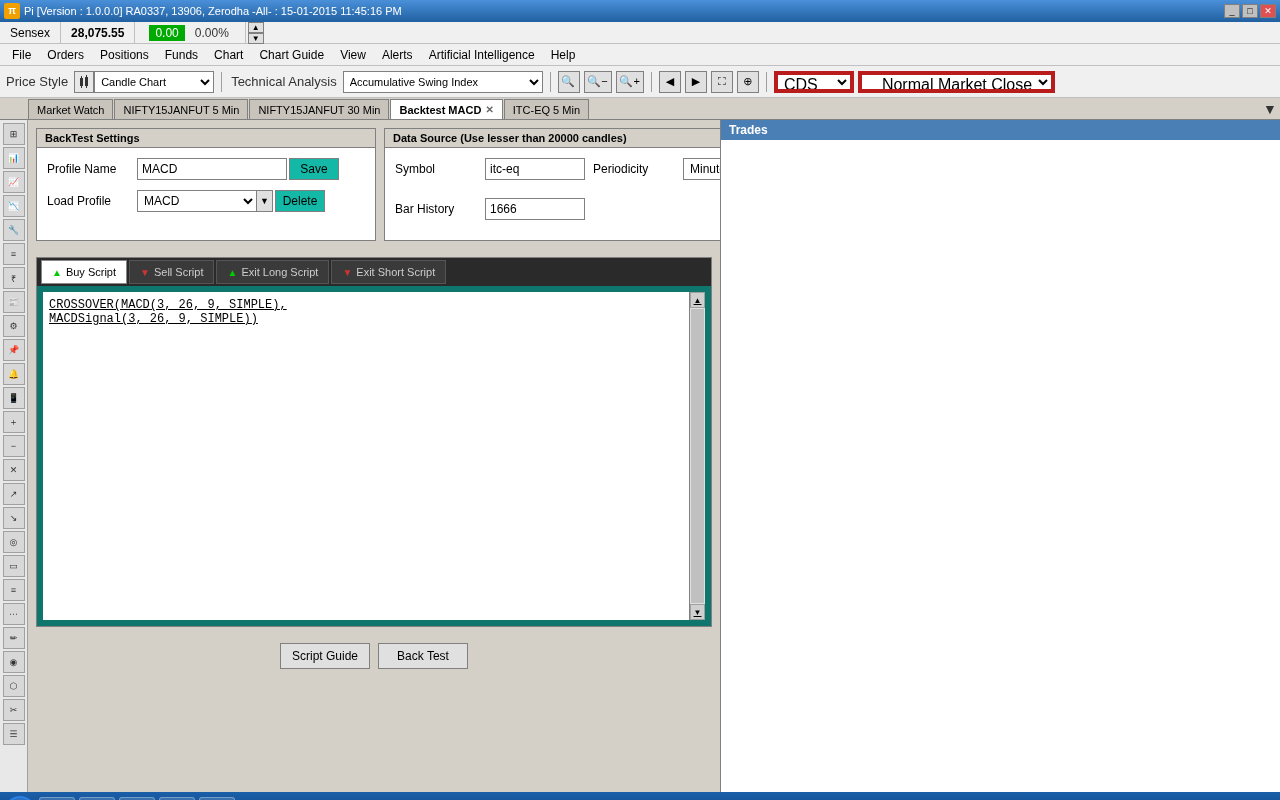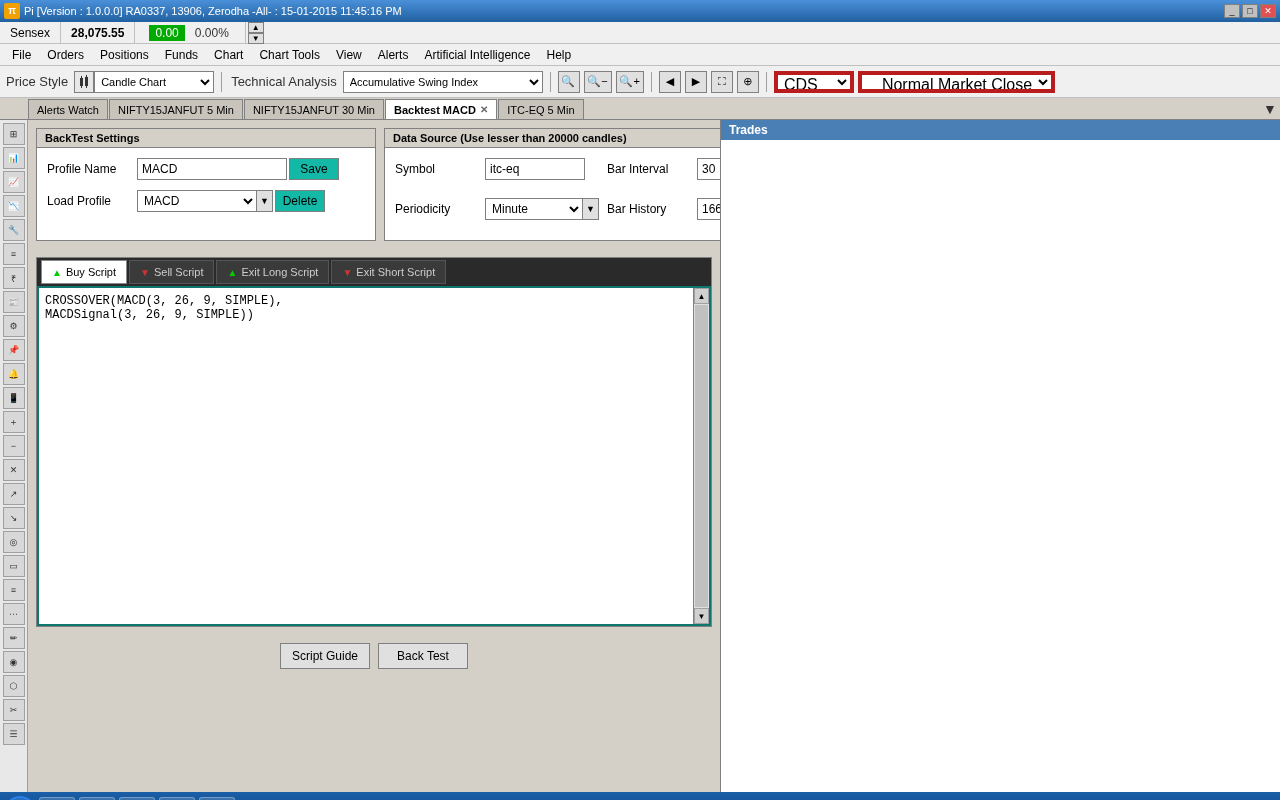--- a/index.html
+++ b/index.html
@@ -164,26 +164,27 @@
       margin-right: 2px;
     }
     .script-tab.active {
       background: #ffffff;
       color: #000;
       border-color: #888;
     }
 
     
     #script-editor {
-      border: 2px solid #0f766e;
+      border: 6px solid #0f766e;
       background: white;
       min-height: 340px;
       position: relative;
       overflow: hidden;
       display: flex;
+      text-decoration: underline;
     }
     .script-editor-content {
       flex: 1;
       padding: 6px;
       font-family: 'Courier New', monospace;
       font-size: 12px;
       color: #000;
       overflow-y: auto;
       white-space: pre-wrap;
     }
@@ -390,21 +391,21 @@
     <div style="height:11px;width:16px;background:#e0e0e0;border:1px solid #808080;display:flex;align-items:center;justify-content:center;font-size:8px;">▼</div>
   </div>
 </div>
 
 <div id="menubar">
   <span class="menu-item">File</span>
   <span class="menu-item">Orders</span>
   <span class="menu-item">Positions</span>
   <span class="menu-item">Funds</span>
   <span class="menu-item">Chart</span>
-  <span class="menu-item">Chart Tools</span>
+  <span class="menu-item">Chart Guide</span>
   <span class="menu-item">View</span>
   <span class="menu-item">Alerts</span>
   <span class="menu-item">Artificial Intelligence</span>
   <span class="menu-item">Help</span>
 </div>
 
 <div id="toolbar">
   <span class="toolbar-label">Price Style</span>
   <div style="display:flex;align-items:center;gap:0;">
     <div style="width:20px;height:22px;background:#e8e8e8;border:1px solid #808080;display:flex;align-items:center;justify-content:center;">
@@ -441,21 +442,21 @@
   </select>
   <select class="small-dropdown" style="min-width:150px;padding-left:16px;">
     <option>Normal Market Close</option>
   </select>
 </div>
 
 <div id="body-area">
 
   <div id="tabbar">
     <div class="tab">
-      <span>Alerts Watch</span>
+      <span>Market Watch</span>
     </div>
     <div class="tab">
       <span>NIFTY15JANFUT 5 Min</span>
     </div>
     <div class="tab">
       <span>NIFTY15JANFUT 30 Min</span>
     </div>
     <div class="tab active">
       <span>Backtest MACD</span>
       <span class="tab-close">✕</span>
@@ -528,24 +529,20 @@
             </div>
 
             <div class="settings-section" style="flex:1;">
               <div class="settings-section-title">Data Source (Use lesser than 20000 candles)</div>
               <div style="padding:10px;display:grid;grid-template-columns:1fr 1fr;gap:8px;">
                 <div class="form-row">
                   <span class="form-label">Symbol</span>
                   <input type="text" class="form-input" style="width: 100px;" value="itc-eq">
                 </div>
                 <div class="form-row">
-                  <span class="form-label">Bar Interval</span>
-                  <input type="text" class="form-input" style="width: 100px;" value="30">
-                </div>
-                <div class="form-row">
                   <span class="form-label">Periodicity</span>
                   <div class="select-combo">
                     <select class="form-select" style="width:98px;">
                       <option>Minute</option>
                     </select>
                     <div class="form-select-arrow">▼</div>
                   </div>
                 </div>
                 <div class="form-row">
                   <span class="form-label">Bar History</span>

